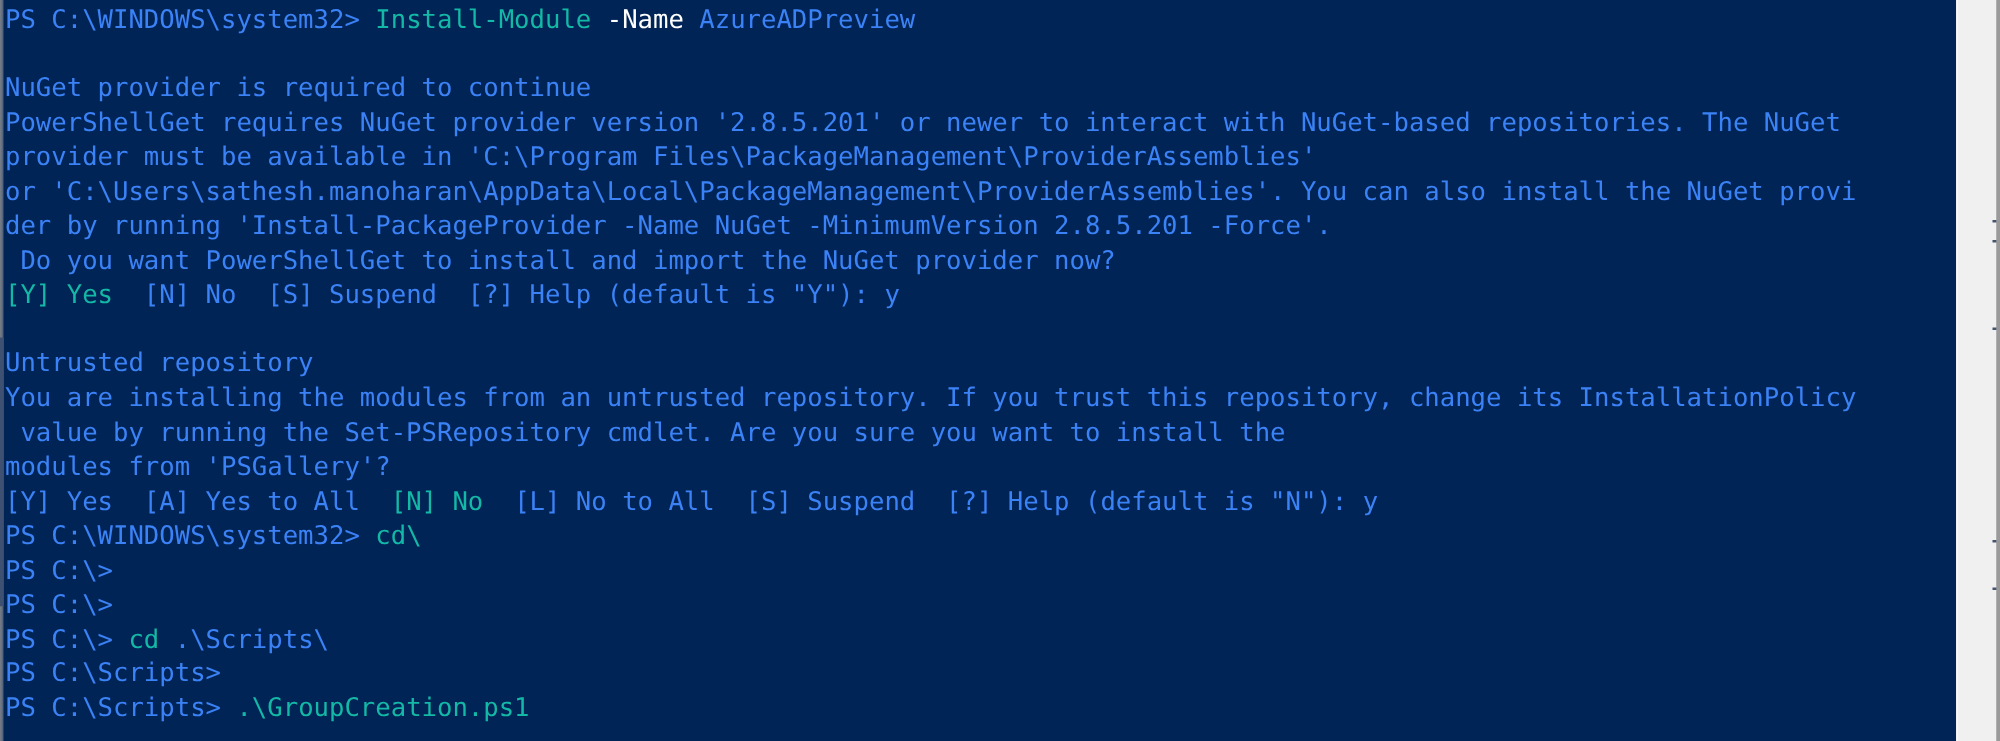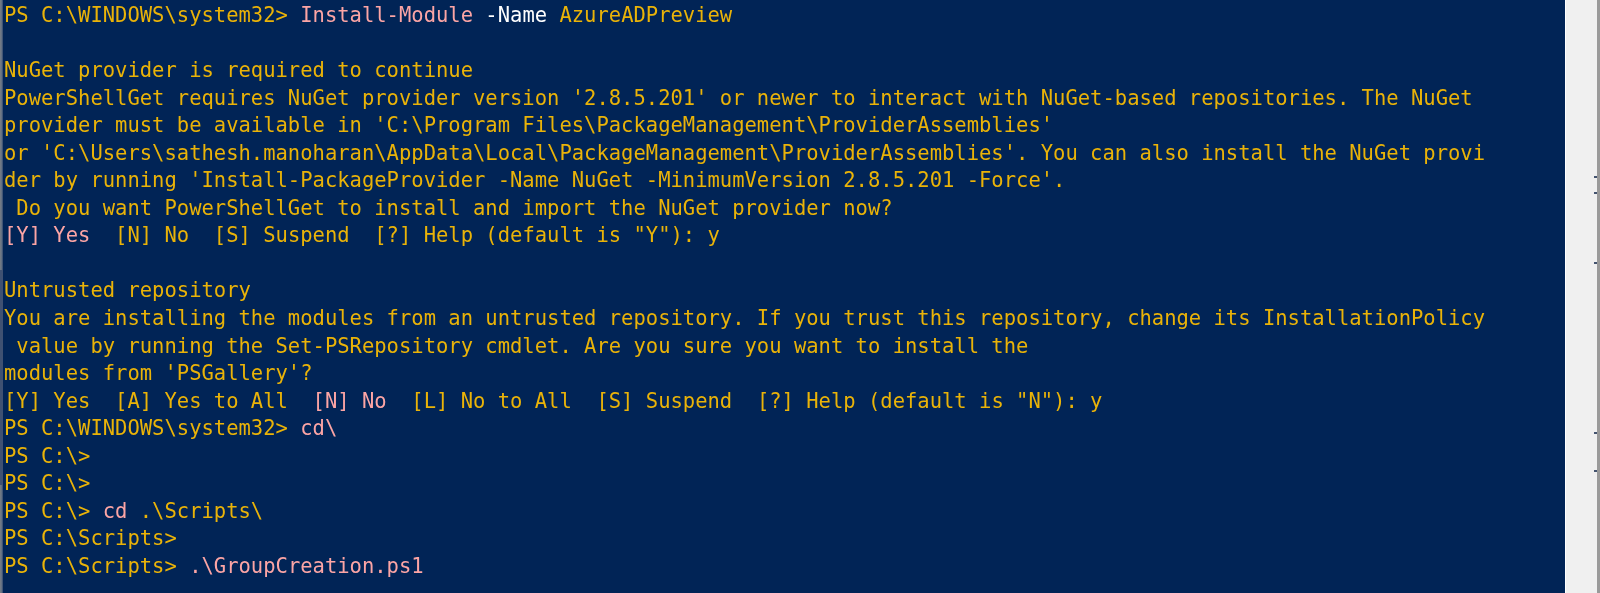--- a/index.html
+++ b/index.html
@@ -75,23 +75,23 @@
     font-size: 20.5px;
     line-height: 27.55px;
     letter-spacing: 0px;
     color: #cccccc;
     font-weight: 400;
   }
   .line {
     white-space: pre;
     height: 27.55px;
   }
-  .c-white  { color: #eab308; }
+  .c-white  { color: #3b82f6; }
   .c-gray   { color: #ffffff; }
-  .c-yellow { color: #fca5a5; }
+  .c-yellow { color: #14b8a6; }
 </style>
 </head>
 <body>
 
 <div id="terminal-window">
 
   <div id="console-surface">
     <div id="console-text"><div class="line"><span class="c-white">PS C:\WINDOWS\system32&gt; </span><span class="c-yellow">Install-Module</span><span class="c-white"> </span><span class="c-gray">-Name</span><span class="c-white"> AzureADPreview</span></div><div class="line">&nbsp;</div><div class="line"><span class="c-white">NuGet provider is required to continue</span></div><div class="line"><span class="c-white">PowerShellGet requires NuGet provider version '2.8.5.201' or newer to interact with NuGet-based repositories. The NuGet</span></div><div class="line"><span class="c-white">provider must be available in 'C:\Program Files\PackageManagement\ProviderAssemblies'</span></div><div class="line"><span class="c-white">or 'C:\Users\sathesh.manoharan\AppData\Local\PackageManagement\ProviderAssemblies'. You can also install the NuGet provi</span></div><div class="line"><span class="c-white">der by running 'Install-PackageProvider -Name NuGet -MinimumVersion 2.8.5.201 -Force'.</span></div><div class="line"><span class="c-white"> Do you want PowerShellGet to install and import the NuGet provider now?</span></div><div class="line"><span class="c-yellow">[Y] Yes</span><span class="c-white">  [N] No  [S] Suspend  [?] Help (default is "Y"): y</span></div><div class="line">&nbsp;</div><div class="line"><span class="c-white">Untrusted repository</span></div><div class="line"><span class="c-white">You are installing the modules from an untrusted repository. If you trust this repository, change its InstallationPolicy</span></div><div class="line"><span class="c-white"> value by running the Set-PSRepository cmdlet. Are you sure you want to install the</span></div><div class="line"><span class="c-white">modules from 'PSGallery'?</span></div><div class="line"><span class="c-white">[Y] Yes  [A] Yes to All  </span><span class="c-yellow">[N] No</span><span class="c-white">  [L] No to All  [S] Suspend  [?] Help (default is "N"): y</span></div><div class="line"><span class="c-white">PS C:\WINDOWS\system32&gt; </span><span class="c-yellow">cd\</span></div><div class="line"><span class="c-white">PS C:\&gt;</span></div><div class="line"><span class="c-white">PS C:\&gt;</span></div><div class="line"><span class="c-white">PS C:\&gt; </span><span class="c-yellow">cd</span><span class="c-white"> .\Scripts\</span></div><div class="line"><span class="c-white">PS C:\Scripts&gt;</span></div><div class="line"><span class="c-white">PS C:\Scripts&gt; </span><span class="c-yellow">.\GroupCreation.ps1</span></div></div>
   </div>
 

